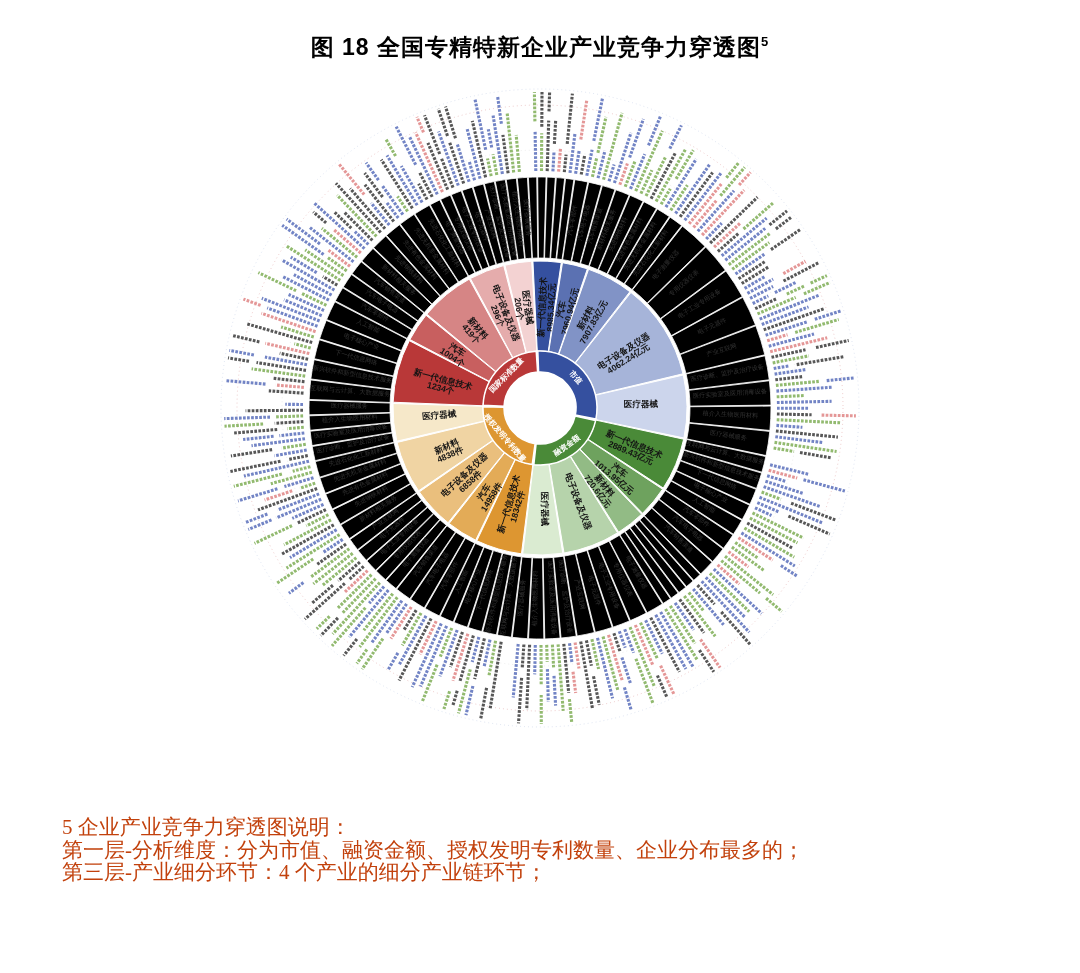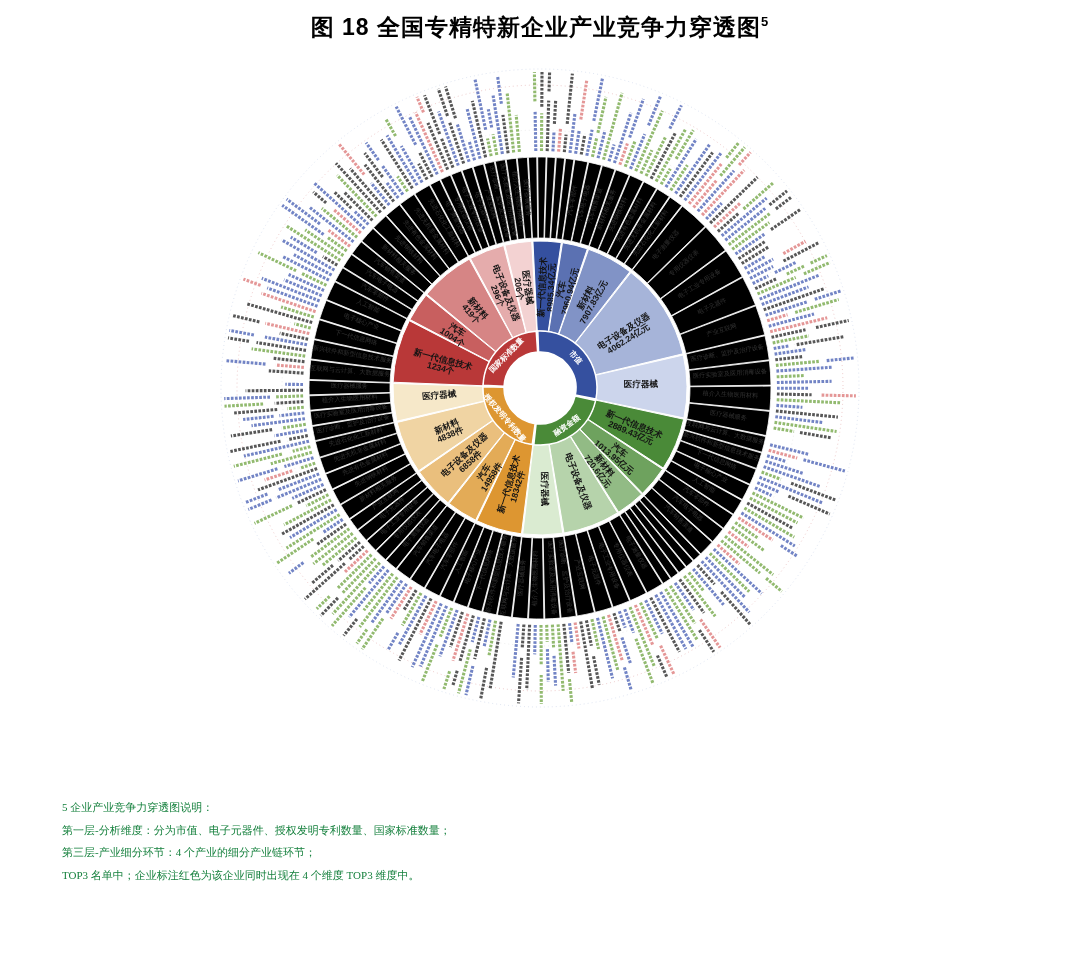--- a/index.html
+++ b/index.html
@@ -1,23 +1,23 @@
 <!DOCTYPE html>
 <html><head>
 <meta charset="utf-8">
 <style>
   html,body{margin:0;padding:0;background:#ffffff;}
   body{width:1080px;height:973px;overflow:hidden;font-family:"Liberation Sans",sans-serif;position:relative;}
-  .page{width:1080px;height:872px;position:relative;}
+  .page{width:1080px;height:872px;position:relative;margin-top:20px;}
   .fig-title{margin:0;padding-top:12px;text-align:center;font-size:23px;font-weight:bold;color:#000;
     font-family:"Liberation Sans",sans-serif;letter-spacing:1px;}
   .fig-title sup{font-size:13px;font-weight:bold;}
   .chart-wrap{position:absolute;left:0;top:42px;width:1080px;height:712px;}
-  .footnote{position:absolute;left:62px;top:796px;width:965px;color:#15803d;
-    font-family:"Liberation Serif",serif;font-size:11px;line-height:22.5px;}
+  .footnote{position:absolute;left:62px;top:796px;width:965px;color:#c2410c;
+    font-family:"Liberation Serif",serif;font-size:21px;line-height:22.5px;}
   .footnote div{white-space:nowrap;}
 </style>
 </head>
 <body>
 
 <div class="page">
 
   <h1 class="fig-title"><span>图 18 全国专精特新企业产业竞争力穿透图</span><sup>5</sup></h1>
 
   <div class="chart-wrap">
@@ -596,18 +596,17 @@
         <line x1="502.4" y1="112.0" x2="493.1" y2="53.6" stroke="#5a6fbb" stroke-width="3.1" stroke-dasharray="2.7 1.35" opacity="0.85"></line>
         <line x1="508.1" y1="111.2" x2="502.9" y2="72.9" stroke="#3a3a3a" stroke-width="3.1" stroke-dasharray="2.7 1.35" opacity="0.85"></line>
         <line x1="501.4" y1="61.8" x2="497.7" y2="35.0" stroke="#5a6fbb" stroke-width="3.1" stroke-dasharray="2.7 1.35" opacity="0.85"></line>
         <line x1="513.7" y1="110.5" x2="507.1" y2="50.5" stroke="#7fae57" stroke-width="3.1" stroke-dasharray="2.7 1.35" opacity="0.85"></line>
         <line x1="519.4" y1="109.9" x2="516.2" y2="73.0" stroke="#7fae57" stroke-width="3.1" stroke-dasharray="2.7 1.35" opacity="0.85"></line>
       </svg>
   </div>
 
   <div class="footnote">
     <div>5  企业产业竞争力穿透图说明：</div>
-    <div>第一层-分析维度：分为市值、电子元器件、授权发明专利数量、国家标准数量；</div>
+    <div>第一层-分析维度：分为市值、融资金额、授权发明专利数量、企业分布最多的；</div>
     <div>第三层-产业细分环节：4 个产业的细分产业链环节；</div>
-    <div>TOP3 名单中；企业标注红色为该企业同时出现在 4 个维度 TOP3 维度中。</div>
   </div>
 
 </div>
 
 </body></html>

